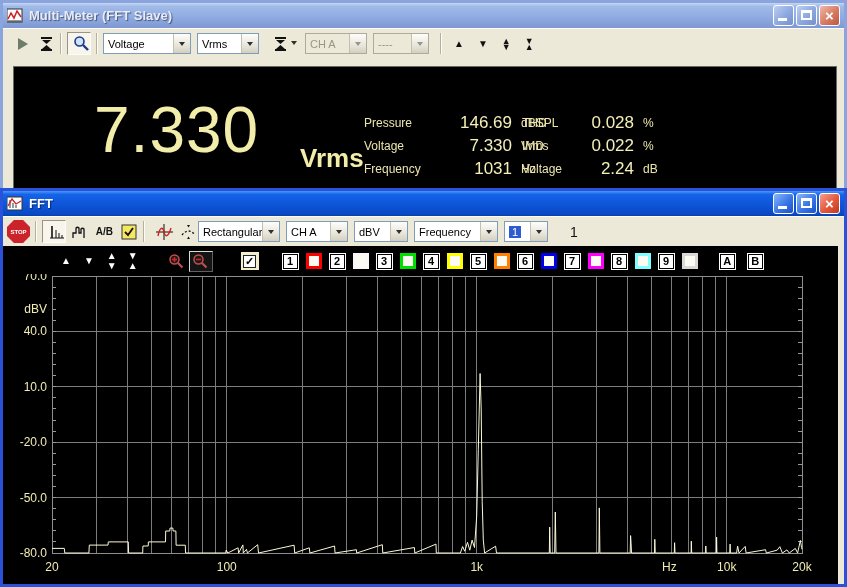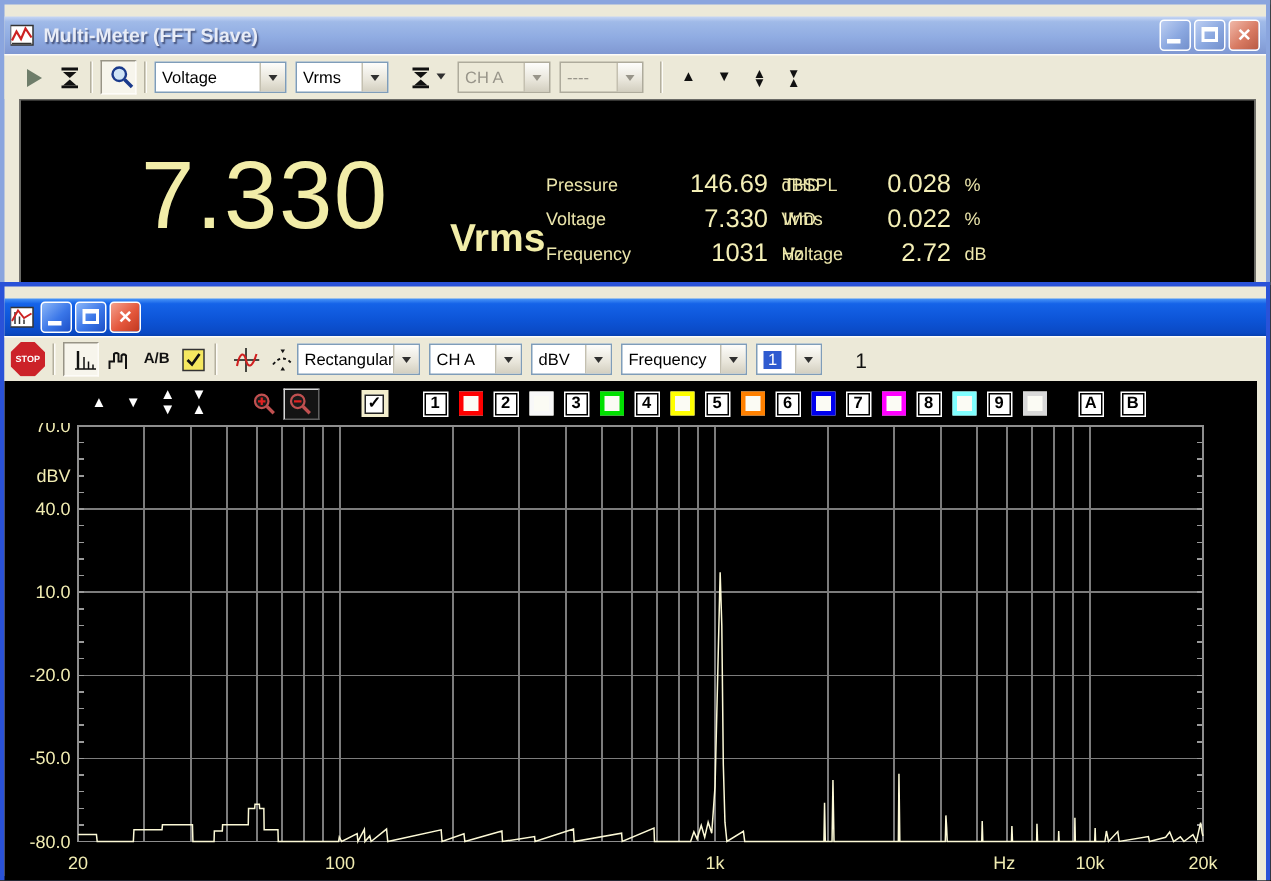--- a/index.html
+++ b/index.html
@@ -1,21 +1,21 @@
 <!DOCTYPE html>
 <html><head>
 <meta charset="utf-8">
 <style>
   * { margin:0; padding:0; box-sizing:border-box; }
   body { font-family:"Liberation Sans", sans-serif; background:#444; }
   #stage { position:relative; width:847px; height:587px; overflow:hidden; background:#000; }
 
   
   .win { position:absolute; }
-  .titlebar { height:25px; display:flex; align-items:center; padding:0 4px; gap:4px;margin-top:8px; }
+  .titlebar { height:25px; display:flex; align-items:center; padding:0 4px; gap:4px; }
   .titlebar.active   { background:linear-gradient(180deg,#4a96f8 0%,#1563e8 14%,#0d55d8 55%,#0a49c4 92%,#0640b0 100%); }
   .titlebar.inactive { background:linear-gradient(180deg,#c6d6f4 0%,#a0bae8 14%,#90ace2 55%,#8098d2 100%); }
   .title-text { flex:1; font-size:13px; font-weight:bold; color:#fff; text-shadow:1px 1px 1px rgba(0,0,30,.5); padding-left:2px; white-space:nowrap; }
   .inactive .title-text { color:#e8ecf6; }
   .winbtns { display:flex; gap:2px; }
   .winbtn { width:21px; height:21px; border-radius:3px; border:1px solid #fff; position:relative; }
   .winbtn.blue { background:linear-gradient(135deg,#8ab6f8 0%,#3a76e8 55%,#1c50c8 100%); }
   .winbtn.red  { background:linear-gradient(135deg,#f4a08c 0%,#e4573c 55%,#c03820 100%); }
   .inactive .winbtn.blue { background:linear-gradient(135deg,#bccef2,#8ba8e0 55%,#7390cc); }
   .inactive .winbtn.red  { background:linear-gradient(135deg,#f0b8a8,#d87a62 55%,#b85a44); }
@@ -181,35 +181,36 @@
           <span class="unit">Hz</span>
         </div>
       <div class="stats" id="stats-right">
           <span class="lbl">THD</span>
           <span class="val">0.028</span>
           <span class="unit">%</span>
           <span class="lbl">IMD</span>
           <span class="val">0.022</span>
           <span class="unit">%</span>
           <span class="lbl">Voltage</span>
-          <span class="val">2.72</span>
+          <span class="val">2.24</span>
           <span class="unit">dB</span>
         </div>
     </div>
   </div>
 
   <div class="win" id="fft-win">
     <div class="titlebar active">
       <svg width="16" height="16">
         <rect x="0" y="1" width="15" height="13" fill="#fff" stroke="#333"></rect>
         <line x1="3" y1="12" x2="3" y2="4" stroke="#333"></line>
           <line x1="6" y1="12" x2="6" y2="7" stroke="#333"></line>
         <line x1="9" y1="12" x2="9" y2="9" stroke="#333"></line>
         <polyline points="1,10 5,3 9,8 14,5" fill="none" stroke="#c22" stroke-width="1.3"></polyline>
       </svg>
+      <span class="title-text">FFT</span>
       <span class="winbtns">
         <span class="winbtn blue">
             <span class="g-min"></span>
           </span>
         <span class="winbtn blue">
             <span class="g-max"></span>
           </span>
         <span class="winbtn red">
             <span class="g-close">×</span>
           </span>

